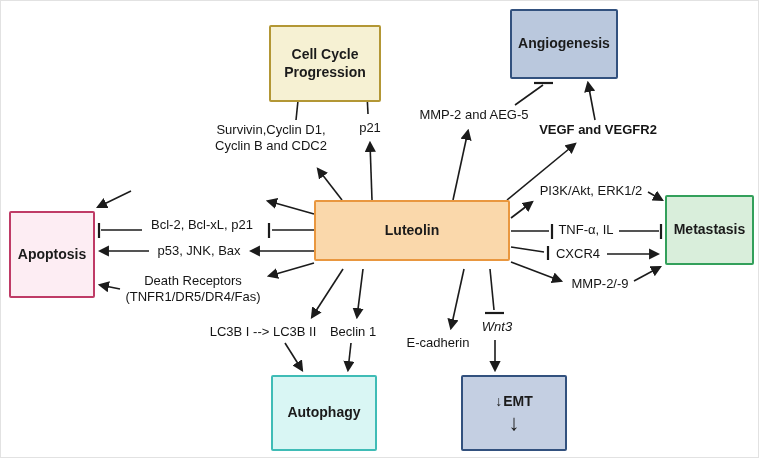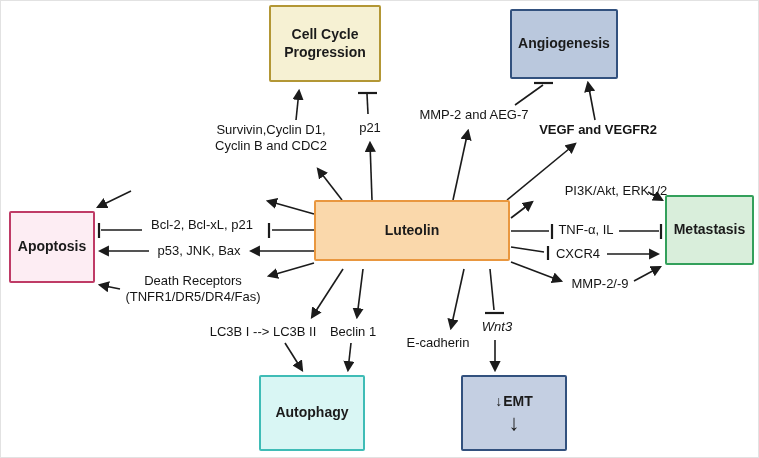--- a/index.html
+++ b/index.html
@@ -34,21 +34,21 @@
     color:#1b1b1b;
     border:2px solid #333;
     border-radius:2px;
     white-space:pre-line;
   }
   .node.cell-cycle  { background:var(--cell-cycle-fill,#f6f1d3);  border-color:var(--cell-cycle-border,#b39735); }
   .node.angiogenesis{ background:var(--angiogenesis-fill,#bac8dd);border-color:var(--angiogenesis-border,#32517e); }
   .node.apoptosis   { background:var(--apoptosis-fill,#fdedf3);   border-color:var(--apoptosis-border,#bf3b66); }
   .node.metastasis  { background:var(--metastasis-fill,#d9eedb);  border-color:var(--metastasis-border,#33a05b); }
   .node.luteolin    { background:var(--luteolin-fill,#fad8ab);    border-color:var(--luteolin-border,#e9973f); }
-  .node.autophagy   { background:var(--autophagy-fill,#d9f6f4);   border-color:var(--autophagy-border,#3fbcb6); }
+  .node.autophagy   { background:var(--autophagy-fill,#d9f6f4);   border-color:var(--autophagy-border,#3fbcb6);margin-left:12px; }
   .node.emt         { background:var(--emt-fill,#c4cfe2);         border-color:var(--emt-border,#32517e); }
   .mediator {
     position:absolute;
     transform:translate(-50%,-50%);
     font-size:13px;
     line-height:1.25;
     color:var(--text,#151515);
     text-align:center;
     white-space:pre-line;
   }
@@ -109,30 +109,30 @@
       <line x1="362" y1="268" x2="356" y2="316" marker-end="url(#arrow)"></line>
       <line x1="350" y1="342" x2="347" y2="369" marker-end="url(#arrow)"></line>
 
       <line x1="463" y1="268" x2="450" y2="327" marker-end="url(#arrow)"></line>
       <line x1="489" y1="268" x2="493" y2="309"></line>
       <line x1="484" y1="312" x2="503" y2="312" stroke-width="2.2"></line>
       <line x1="494" y1="339" x2="494" y2="369" marker-end="url(#arrow)"></line>
     </g>
   </svg>
 
-  <div class="node cell-cycle" style="left:268px; top:4px; width:112px; height:77px;">
+  <div class="node cell-cycle" style="left:268px; top:24px; width:112px; height:77px;">
     <span>Cell Cycle
 Progression</span>
   </div>
 
   <div class="node angiogenesis" style="left:509px; top:8px; width:108px; height:70px;">
     <span>Angiogenesis</span>
   </div>
 
-  <div class="node apoptosis" style="left:8px; top:210px; width:86px; height:72px;">
+  <div class="node apoptosis" style="left:8px; top:210px; width:86px; height:87px;">
     <span>Apoptosis</span>
   </div>
 
   <div class="node metastasis" style="left:664px; top:194px; width:89px; height:70px;">
     <span>Metastasis</span>
   </div>
 
   <div class="node luteolin" style="left:313px; top:199px; width:196px; height:61px;">
     <span>Luteolin</span>
   </div>
@@ -145,27 +145,27 @@
     <div class="emt-line1">
       <span class="small-arrow">↓</span>
       <span>EMT</span>
     </div>
     <div class="emt-big-arrow">↓</div>
   </div>
 
   <div class="mediator" style="left:270px; top:137px;">Survivin,Cyclin D1,
 Cyclin B and CDC2</div>
   <div class="mediator" style="left:369px; top:127px;">p21</div>
-  <div class="mediator" style="left:473px; top:114px;">MMP-2 and AEG-7</div>
+  <div class="mediator" style="left:473px; top:114px;">MMP-2 and AEG-5</div>
   <div class="mediator" style="left:597px; top:129px;font-weight:bold;">VEGF and VEGFR2</div>
   <div class="mediator" style="left:201px; top:224px;">Bcl-2, Bcl-xL, p21</div>
   <div class="mediator" style="left:198px; top:250px;">p53, JNK, Bax</div>
   <div class="mediator" style="left:192px; top:288px;">Death Receptors
 (TNFR1/DR5/DR4/Fas)</div>
-  <div class="mediator" style="left:590px; top:190px;margin-left:25px;">PI3K/Akt, ERK1/2</div>
+  <div class="mediator" style="left:590px; top:190px;">PI3K/Akt, ERK1/2</div>
   <div class="mediator" style="left:585px; top:229px;">TNF-α, IL</div>
   <div class="mediator" style="left:577px; top:253px;">CXCR4</div>
   <div class="mediator" style="left:599px; top:283px;">MMP-2/-9</div>
   <div class="mediator" style="left:262px; top:331px;">LC3B I --&gt; LC3B II</div>
   <div class="mediator" style="left:352px; top:331px;">Beclin 1</div>
   <div class="mediator" style="left:437px; top:342px;">E-cadherin</div>
   <div class="mediator" style="left:496px; top:326px;font-style:italic;">Wnt3</div>
 
 </div>
 

